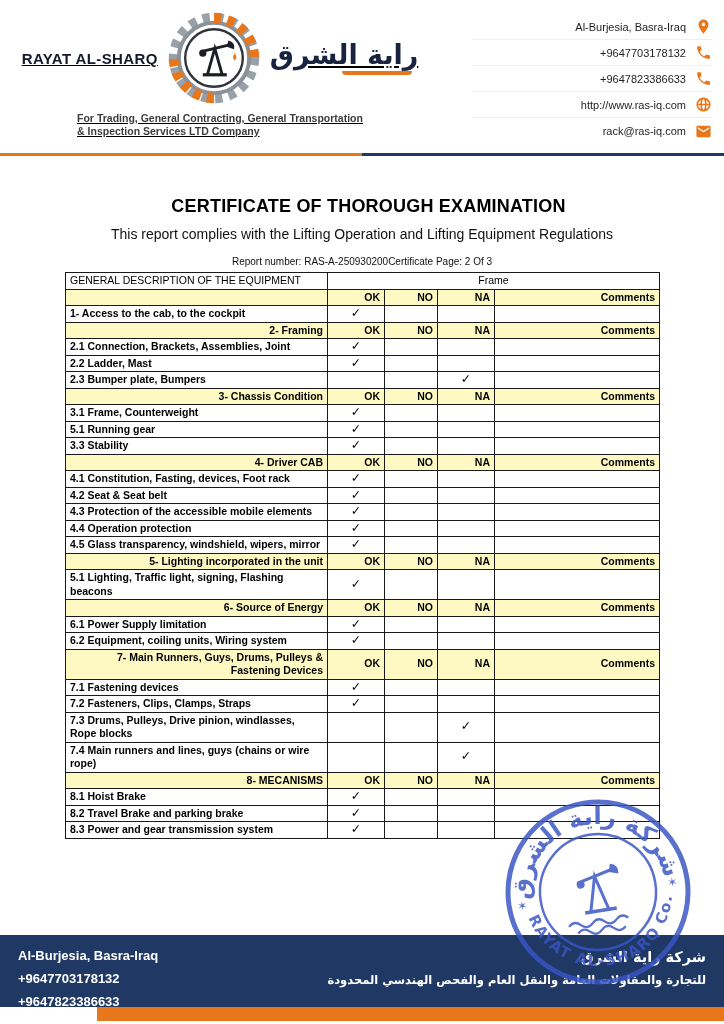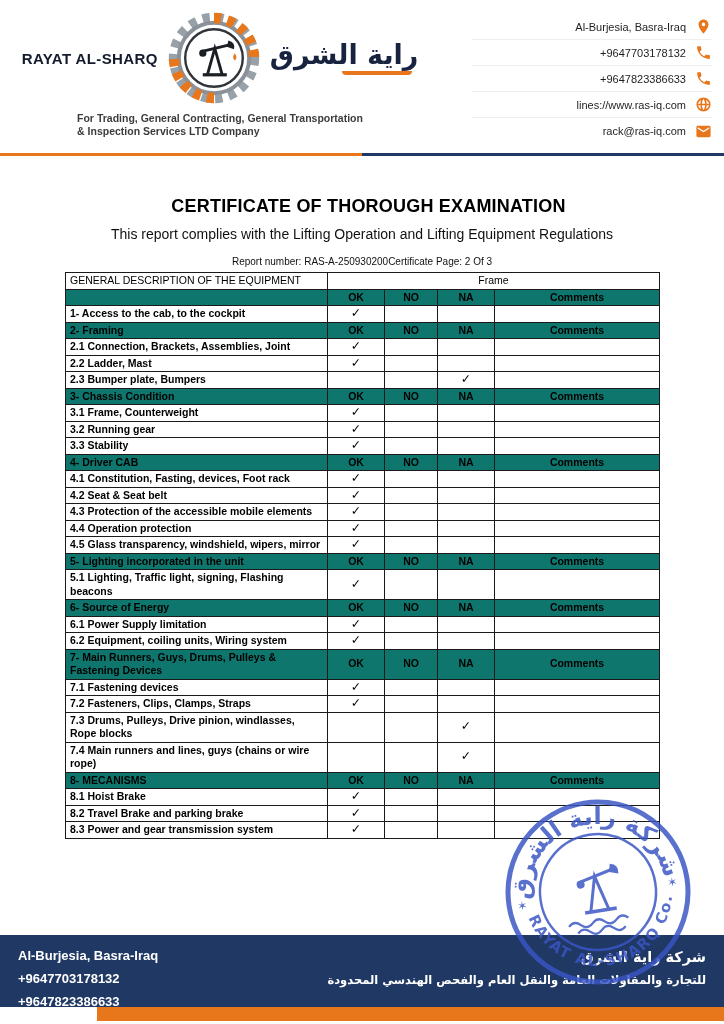--- a/index.html
+++ b/index.html
@@ -5,21 +5,21 @@
   * { box-sizing: border-box; }
   html, body { margin: 0; padding: 0; background: #ffffff; }
   .page {
     position: relative; width: 724px; height: 1024px;
     background: #fff; overflow: hidden;
     font-family: "Liberation Sans", sans-serif; color: #000;
   }
 
   
   .header { position: absolute; top: 0; left: 0; right: 0; height: 152px; display: flex; }
-  .header-left { width: 440px; padding-top: 10px; display: flex; flex-direction: column; align-items: center; }
+  .header-left { width: 440px; padding-top: 10px; display: flex; flex-direction: column; align-items: center; text-decoration: underline; }
   .logo-row { display: flex; align-items: center; gap: 8px; }
   .company-name { font-size: 15px; font-weight: bold; color: #121a2b; letter-spacing: .4px; }
   .company-name-ar { font-size: 27px; font-weight: bold; color: #17233f; font-family: "DejaVu Sans", sans-serif; line-height: 1; }
   .ar-swash { height: 4px; width: 70px; background: #E8761B; border-radius: 0 0 8px 8px; margin: 3px 6px 0 auto; }
   .tagline { margin-top: 6px; text-align: left; font-size: 10.5px; font-weight: bold; color: #3c3c3c; line-height: 13px; }
 
   .header-right { margin-left: auto; width: 252px; padding: 14px 12px 0 0; }
   .contact-row { display: flex; align-items: center; justify-content: flex-end; gap: 9px; height: 26px; border-bottom: 1px solid #efefef; }
   .contact-row:last-child { border-bottom: none; }
   .contact-text { font-size: 11px; color: #1e1e1e; }
@@ -37,21 +37,21 @@
     display: flex; justify-content: center; font-size: 10px; color: #111; }
 
   
   .exam-table { position: absolute; top: 272px; left: 65px; width: 594px;
     border-collapse: collapse; table-layout: fixed; }
   .exam-table td { border: 1px solid #1a1a1a; padding: 1px 4px; font-size: 10.5px;
     line-height: 13.5px; vertical-align: middle; overflow: hidden; }
   .exam-table .desc { font-weight: bold; text-align: left; }
   .exam-table .main-h { font-weight: normal; }
   .exam-table .status-h { text-align: center; }
-  .exam-table tr.section td { background: #0f766e; font-weight: bold; }
+  .exam-table tr.section td { background: #fef9c3; font-weight: bold; text-align: right; }
   .exam-table .col-h { text-align: center; font-weight: bold; }
   .exam-table .mark { text-align: center; font-size: 12.5px; font-weight: normal; }
 
   
   .footer { position: absolute; left: 0; right: 0; bottom: 0; }
   .footer-navy { height: 72px; background: #203864; display: flex; justify-content: space-between;
     padding: 9px 18px 0 18px; }
   .footer-left div { color: #fff; font-size: 13px; font-weight: 600; line-height: 23px; }
   .footer-right { text-align: right; font-family: "DejaVu Sans", sans-serif; }
   .fr-line1 { color: #fff; font-size: 14.5px; font-weight: bold; line-height: 26px; }
@@ -121,21 +121,21 @@
         </div>
         <div class="contact-row">
           <span class="contact-text">+9647823386633</span>
           <span class="contact-icon">
             <svg viewBox="0 0 24 24">
               <path d="M6.6 10.8c1.4 2.8 3.8 5.1 6.6 6.6l2.2-2.2c.3-.3.7-.4 1-.2 1.1.4 2.3.6 3.6.6.6 0 1 .4 1 1V20c0 .6-.4 1-1 1C10.6 21 3 13.4 3 4c0-.6.4-1 1-1h3.5c.6 0 1 .4 1 1 0 1.2.2 2.4.6 3.6.1.3 0 .7-.2 1l-2.3 2.2z"></path>
             </svg>
           </span>
         </div>
         <div class="contact-row">
-          <span class="contact-text">lines://www.ras-iq.com</span>
+          <span class="contact-text">http://www.ras-iq.com</span>
           <span class="contact-icon">
             <svg viewBox="0 0 24 24">
               <path d="M12 2a10 10 0 1 0 0 20 10 10 0 0 0 0-20zm7.9 9h-3.4a15 15 0 0 0-1.2-5.3A8 8 0 0 1 19.9 11zM12 4.1c.9 1.2 1.9 3.4 2.3 6.9H9.7c.4-3.5 1.4-5.7 2.3-6.9zM4.1 13h3.4c.1 1.9.5 3.7 1.2 5.3A8 8 0 0 1 4.1 13zm3.4-2H4.1a8 8 0 0 1 4.6-5.3A15 15 0 0 0 7.5 11zm4.5 8.9c-.9-1.2-1.9-3.4-2.3-6.9h4.6c-.4 3.5-1.4 5.7-2.3 6.9zm3.3-1.6a15 15 0 0 0 1.2-5.3h3.4a8 8 0 0 1-4.6 5.3z"></path>
             </svg>
           </span>
         </div>
         <div class="contact-row">
           <span class="contact-text">rack@ras-iq.com</span>
           <span class="contact-icon">
             <svg viewBox="0 0 24 24">
@@ -219,21 +219,21 @@
           <td class="col-h">Comments</td>
         </tr>
         <tr>
           <td class="desc">3.1 Frame, Counterweight</td>
           <td class="mark">✓</td>
           <td class="mark"></td>
           <td class="mark"></td>
           <td class="mark"></td>
         </tr>
         <tr>
-          <td class="desc">3.2 Running gear</td>
+          <td class="desc">5.1 Running gear</td>
           <td class="mark">✓</td>
           <td class="mark"></td>
           <td class="mark"></td>
           <td class="mark"></td>
         </tr>
         <tr>
           <td class="desc">3.3 Stability</td>
           <td class="mark">✓</td>
           <td class="mark"></td>
           <td class="mark"></td>

